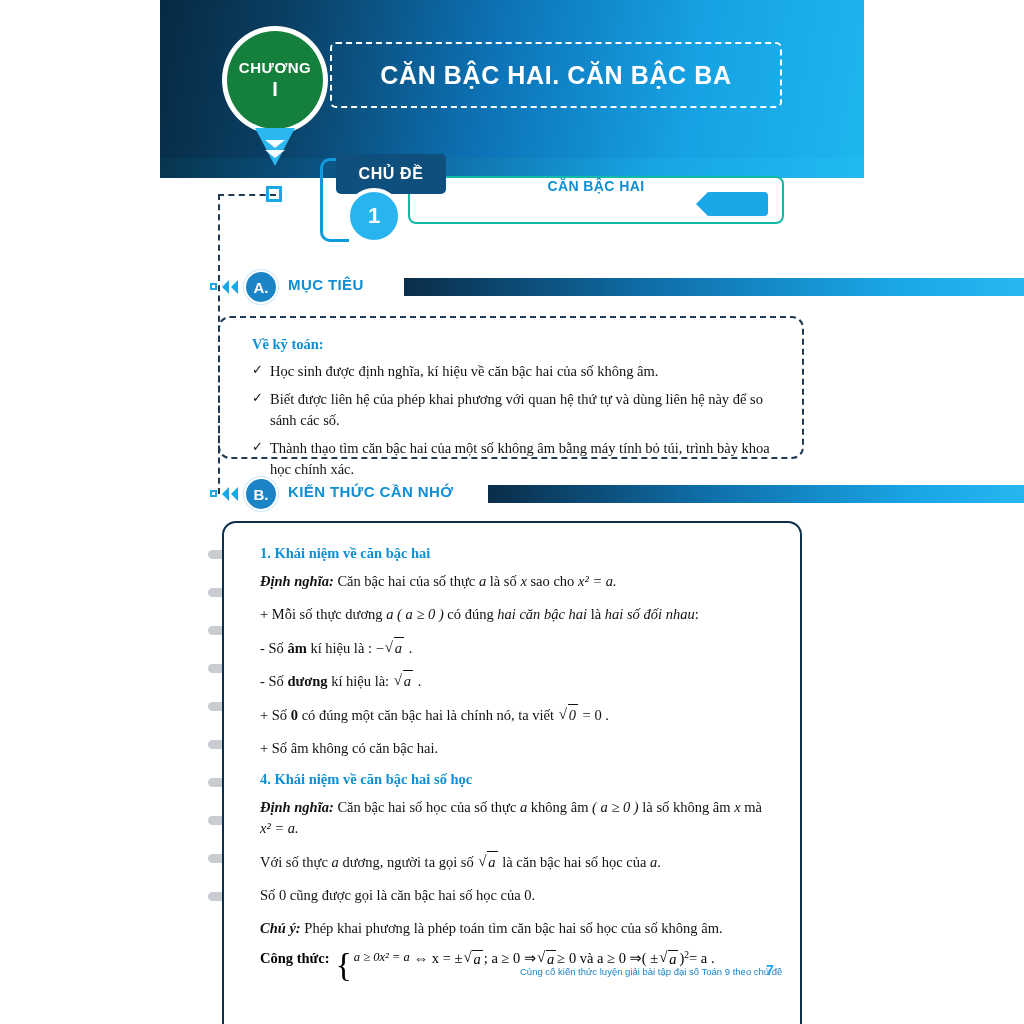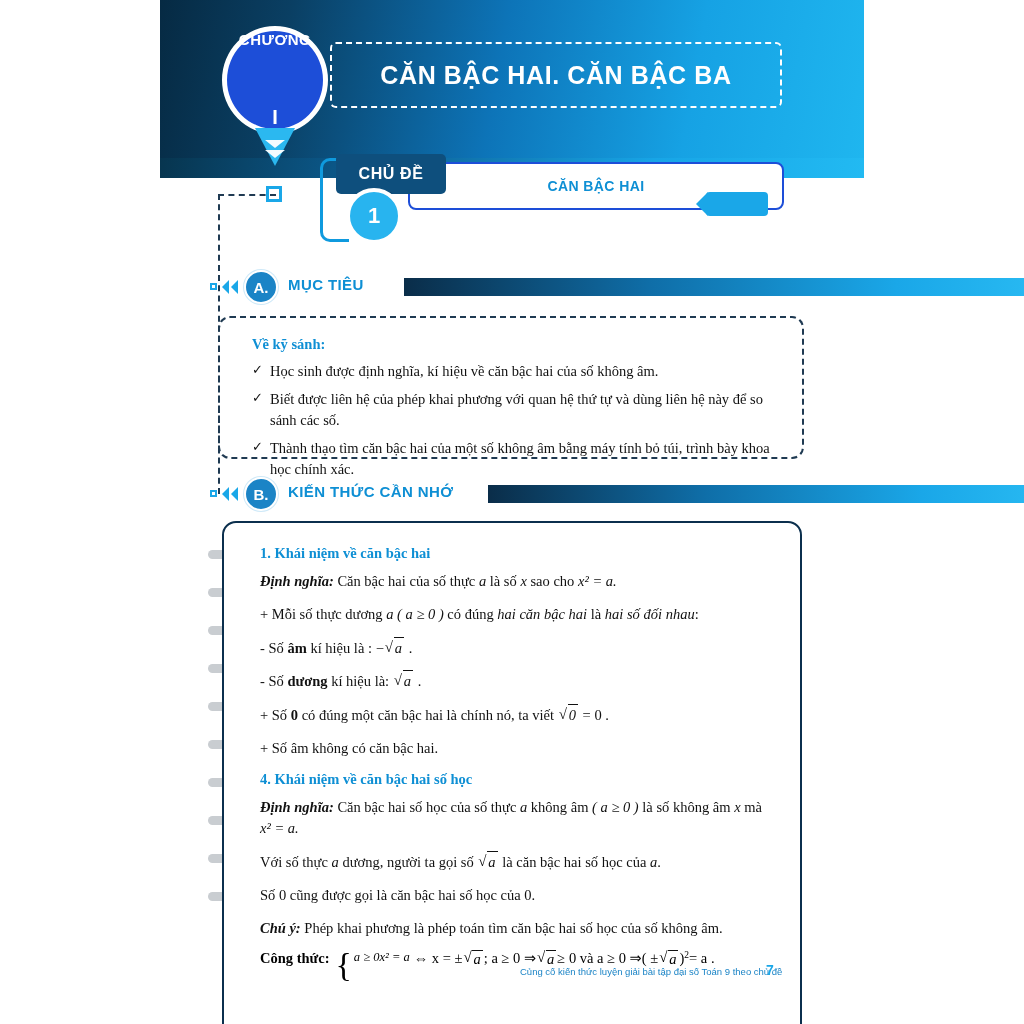--- a/index.html
+++ b/index.html
@@ -62,27 +62,27 @@
   }
 
   
   .chapter-pin {
     position: absolute;
     left: 222px;
     top: 26px;
     width: 106px;
     height: 108px;
     border-radius: 50%;
-    background: #1d4ed8;
+    background: #15803d;
     border: 5px solid #ffffff;
     box-sizing: border-box;
     display: flex;
     flex-direction: column;
     align-items: center;
-    justify-content: space-between;
+    justify-content: center;
   }
   .chapter-pin .lbl {
     color: #ffffff;
     font-family: "Liberation Sans", sans-serif;
     font-weight: bold;
     font-size: 15px;
     letter-spacing: 0.5px;
   }
   .chapter-pin .num {
     color: #ffffff;
@@ -144,28 +144,28 @@
   .topic-wrap {
     position: absolute;
     left: 318px;
     top: 152px;
     width: 462px;
     height: 86px;
   }
   .topic-bar {
     position: absolute;
     left: 90px;
-    top: 10px;
+    top: 24px;
     width: 372px;
     height: 44px;
-    border: 2px solid #1d4ed8;
+    border: 2px solid #14b8a6;
     border-radius: 8px;
     background: #ffffff;
     display: flex;
-    align-items: center;
+    align-items: flex-start;
     justify-content: center;
   }
   .topic-bar .txt {
     color: #0e8fd4;
     font-family: "Liberation Sans", sans-serif;
     font-weight: bold;
     font-size: 14px;
     letter-spacing: .4px;
   }
   .topic-tag {
@@ -522,21 +522,21 @@
     <div class="arrows">
         <i></i>
         <i></i>
       </div>
     <div class="badge">A.</div>
     <div class="title">MỤC TIÊU</div>
     <div class="rule"></div>
   </div>
 
   <div class="goal-box">
-    <div class="goal-title">Về kỹ sánh:</div>
+    <div class="goal-title">Về kỹ toán:</div>
 
     <p class="goal-item">
       <span class="chk">✓</span>
       <span>Học sinh được định nghĩa, kí hiệu về căn bậc hai của số không âm.</span>
     </p>
     <p class="goal-item">
       <span class="chk">✓</span>
       <span>Biết được liên hệ của phép khai phương với quan hệ thứ tự và dùng liên hệ này để so sánh các số.</span>
     </p>
     <p class="goal-item">

